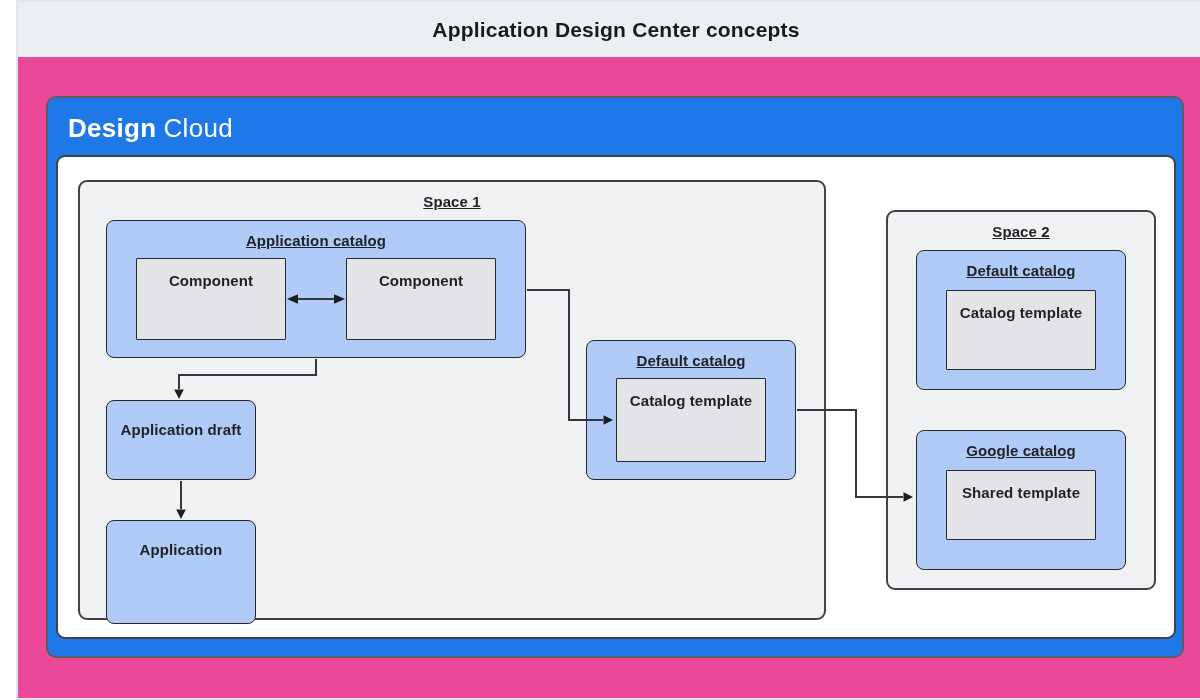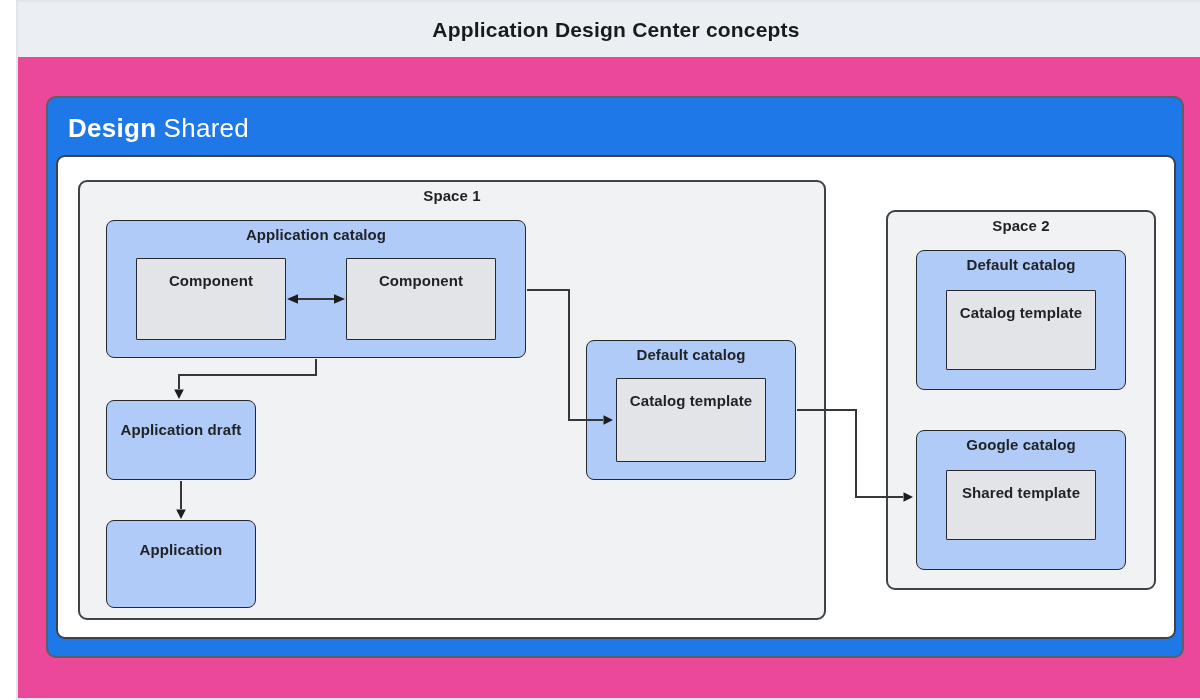--- a/index.html
+++ b/index.html
@@ -48,38 +48,38 @@
     border:1.5px solid var(--border_dark);border-radius:8px;box-sizing:border-box;
   }
   .node-gray{
     position:absolute;background:var(--node_gray);
     border:1.5px solid var(--border_dark);border-radius:1px;box-sizing:border-box;
   }
   .lbl{
     display:block;text-align:center;font-size:15px;font-weight:700;
     color:var(--text_dark);letter-spacing:.1px;
   }
-  .pt11{padding-top:5px;} .pt12{padding-top:20px;} .pt13{padding-top:13px;}
+  .pt11{padding-top:11px;text-decoration:underline;} .pt12{padding-top:20px;} .pt13{padding-top:13px;}
   .arrows{position:absolute;left:0;top:0;width:1200px;height:700px;pointer-events:none;z-index:6;}
   .arrows path{stroke:#35373a;stroke-width:2;fill:none;}
   .arrows polygon{fill:#1c1d1f;stroke:none;}
 </style>
 </head>
 <body>
 
 <div class="page">
 
   <div class="banner">
     <span class="title">Application Design Center concepts</span>
   </div>
 
   <div class="gcframe"></div>
 
   <div class="gclogo">
-    <span class="g">Design</span><span class="c">Shared</span>
+    <span class="g">Design</span><span class="c">Cloud</span>
   </div>
 
   <div class="panel"></div>
 
   <div class="group" style="left:62px;top:180px;width:748px;height:440px;">
     <span class="lbl pt11">Space 1</span>
   </div>
 
   <div class="node-blue" style="left:90px;top:220px;width:420px;height:138px;">
     <span class="lbl pt11">Application catalog</span>
@@ -90,21 +90,21 @@
   </div>
 
   <div class="node-gray" style="left:330px;top:258px;width:150px;height:82px;">
     <span class="lbl pt13">Component</span>
   </div>
 
   <div class="node-blue" style="left:90px;top:400px;width:150px;height:80px;">
     <span class="lbl pt12">Application draft</span>
   </div>
 
-  <div class="node-blue" style="left:90px;top:520px;width:150px;height:88px;">
+  <div class="node-blue" style="left:90px;top:520px;width:150px;height:104px;">
     <span class="lbl pt12">Application</span>
   </div>
 
   <div class="node-blue" style="left:570px;top:340px;width:210px;height:140px;">
     <span class="lbl pt11">Default catalog</span>
   </div>
 
   <div class="node-gray" style="left:600px;top:378px;width:150px;height:84px;">
     <span class="lbl pt13">Catalog template</span>
   </div>

